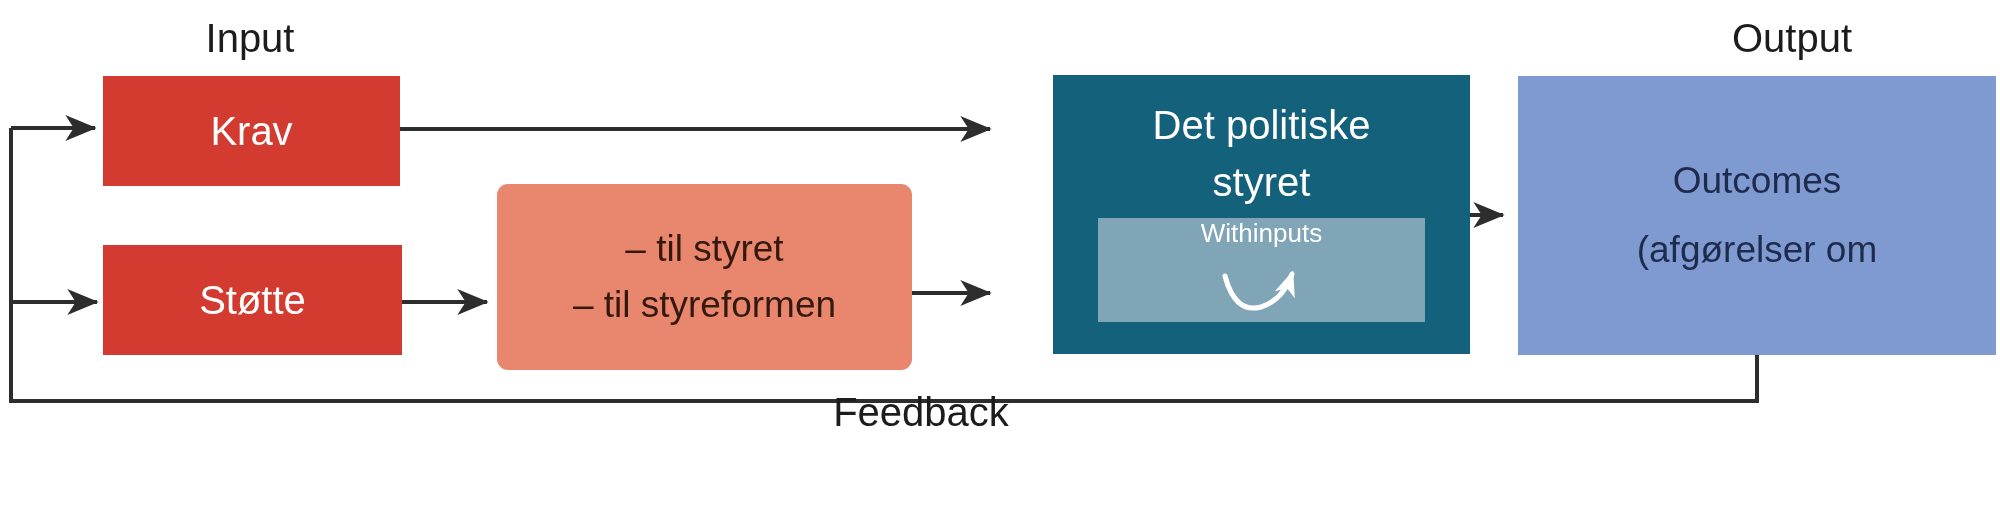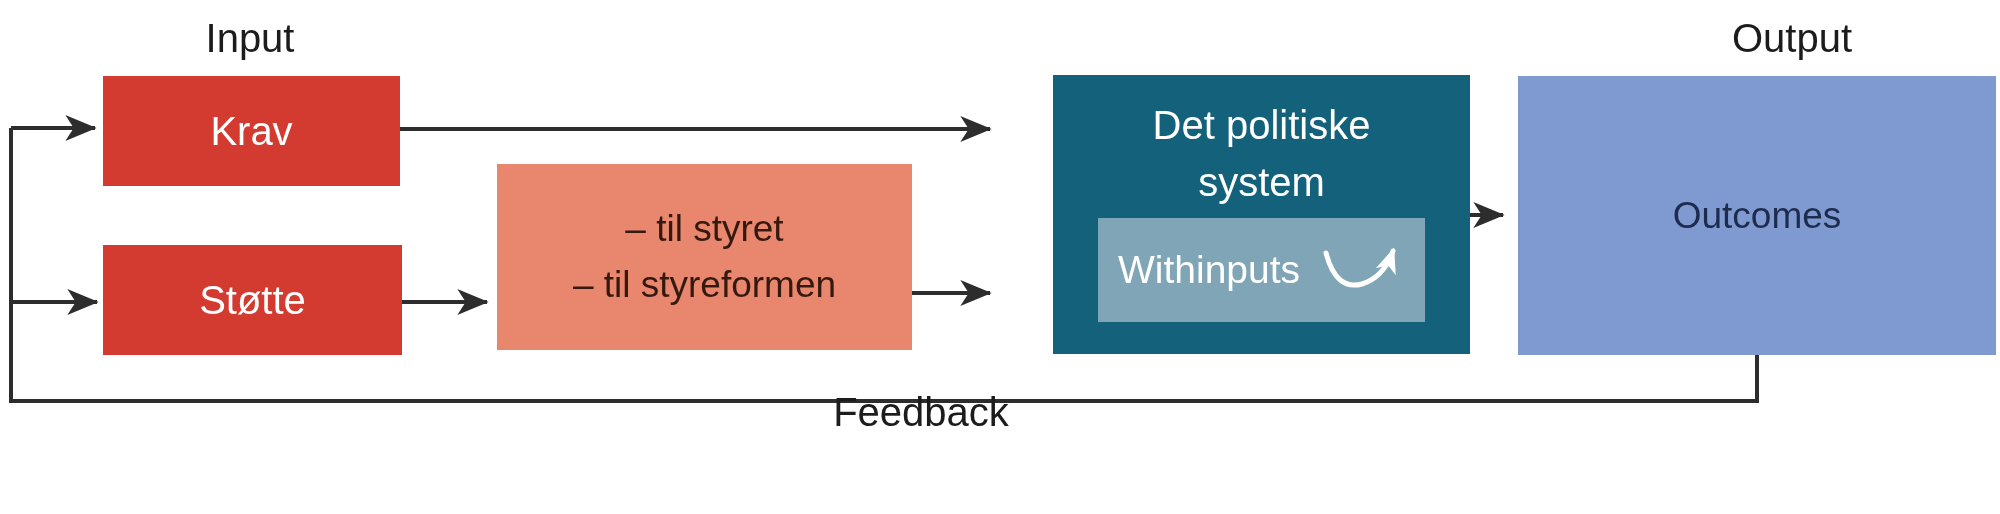--- a/index.html
+++ b/index.html
@@ -16,36 +16,36 @@
   .free-label{
     position:absolute; color:var(--label-text); font-size:40px; line-height:1;
     transform:translateX(-50%); white-space:nowrap;
   }
   .box{position:absolute; box-sizing:border-box; display:flex; flex-direction:column;
     align-items:center; justify-content:center; text-align:center;}
   .box-red{background:var(--red); color:var(--white-text); font-size:40px;}
   .box-krav{left:103px; top:76px; width:297px; height:110px;}
   .box-stoette{left:103px; top:245px; width:299px; height:110px;}
   .box-salmon{
-    left:497px; top:164px; width:415px; height:186px;
-    background:var(--salmon); color:var(--dark-text); font-size:37px; line-height:56px;
+    left:497px; top:184px; width:415px; height:186px;
+    background:var(--salmon); color:var(--dark-text); font-size:37px; line-height:56px;border-radius:11px;
   }
   .box-teal{
     left:1005px; top:75px; width:417px; height:279px;
     background:var(--teal); color:var(--white-text); font-size:40px;
     justify-content:flex-start;
     margin-left:48px;
   }
   .teal-title{margin-top:22px; line-height:57px;}
   .teal-title span{display:block;}
   .inner-panel{
     position:absolute; left:45px; top:143px; width:327px; height:104px;
     background:var(--inner-panel);
-    display:flex; flex-direction:row; align-items:center; justify-content:space-between;
-    box-sizing:border-box; padding:0 20px; font-size:39px;
+    display:flex; flex-direction:column; align-items:center; justify-content:space-between;
+    box-sizing:border-box; padding:0 20px; font-size:26px;
   }
   .box-blue{
     left:1518px; top:76px; width:478px; height:279px;
     background:var(--blue); color:var(--navy-text); font-size:37px; line-height:50px;gap:19px;
   }
   .box-blue span, .box-salmon span{display:block;}
 </style>
 </head>
 <body>
 
@@ -84,27 +84,28 @@
   </div>
 
   <div class="box box-salmon">
     <span>– til styret</span>
     <span>– til styreformen</span>
   </div>
 
   <div class="box box-teal">
     <div class="teal-title">
       <span>Det politiske</span>
-      <span>system</span>
+      <span>styret</span>
     </div>
     <div class="inner-panel">
       <span>Withinputs</span>
       <svg width="84" height="58" viewBox="0 0 84 58" xmlns="http://www.w3.org/2000/svg">
         <path d="M5,12 Q15,50 41,43 Q63,36 72,10" fill="none" stroke="#ffffff" stroke-width="5" stroke-linecap="round" marker-end="url(#ah-white)"></path>
       </svg>
     </div>
   </div>
 
   <div class="box box-blue">
     <span>Outcomes</span>
+    <span>(afgørelser om</span>
   </div>
 
 </div>
 
 </body></html>

